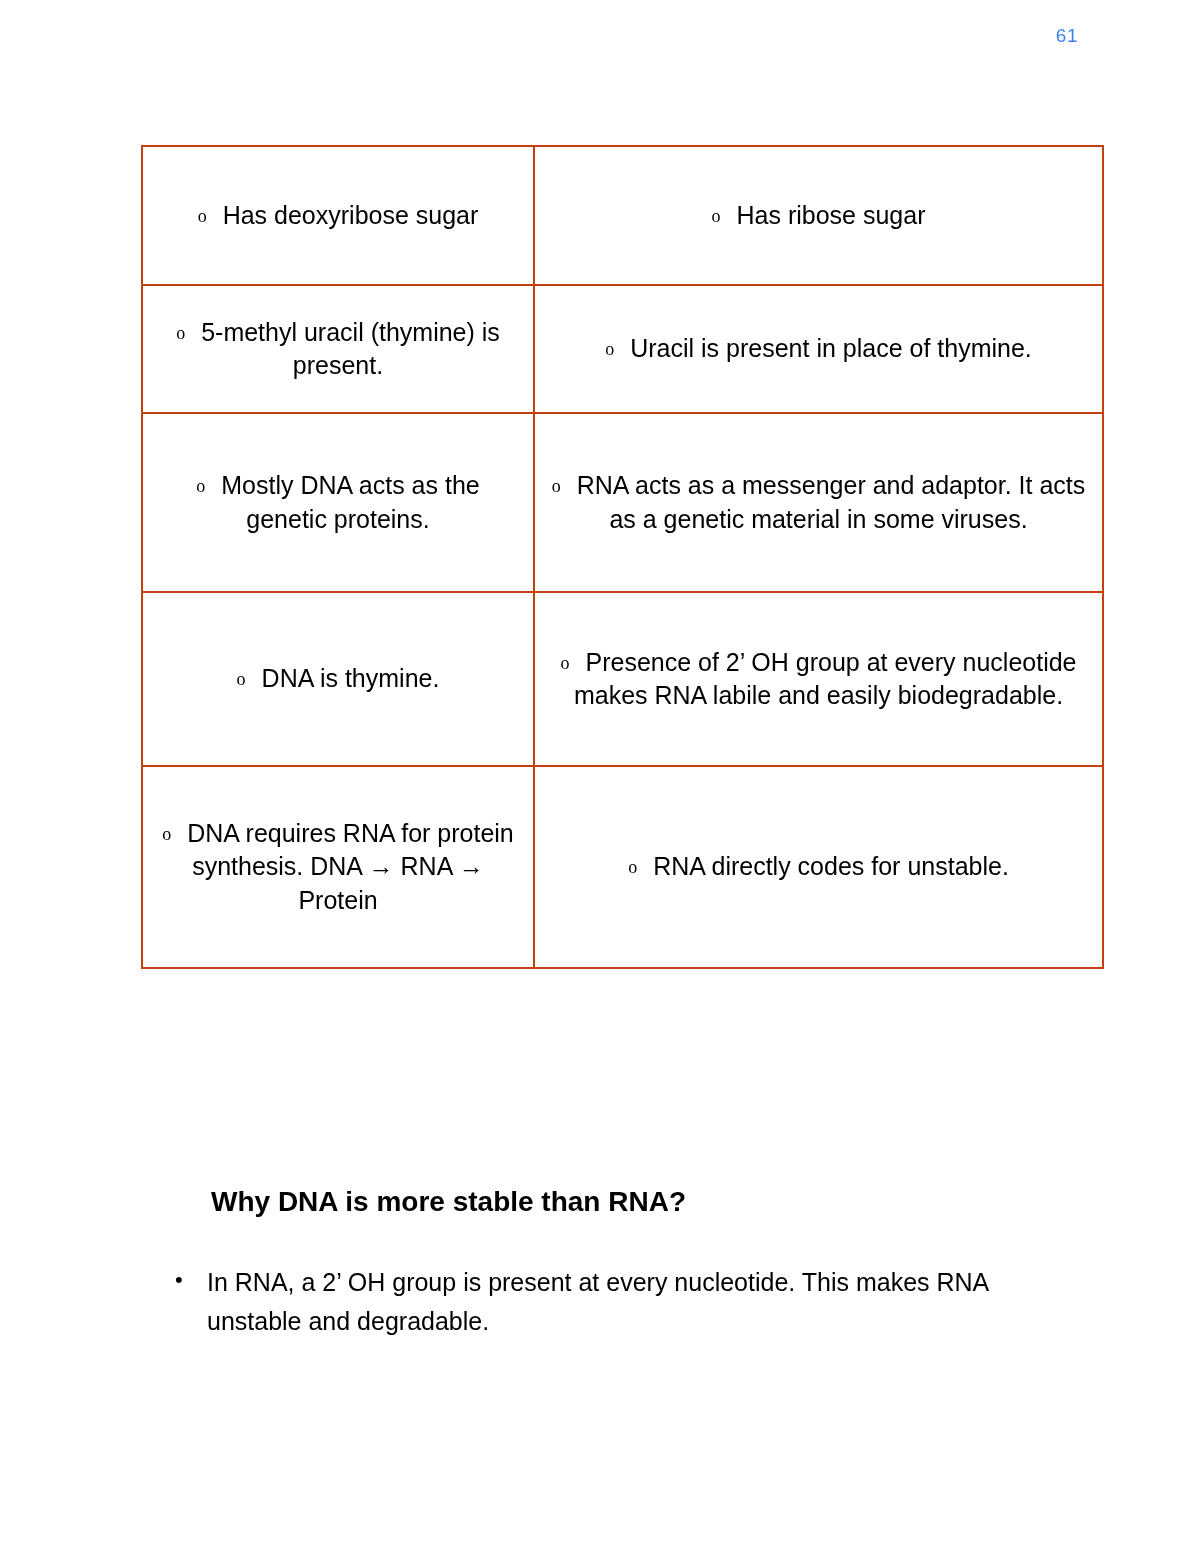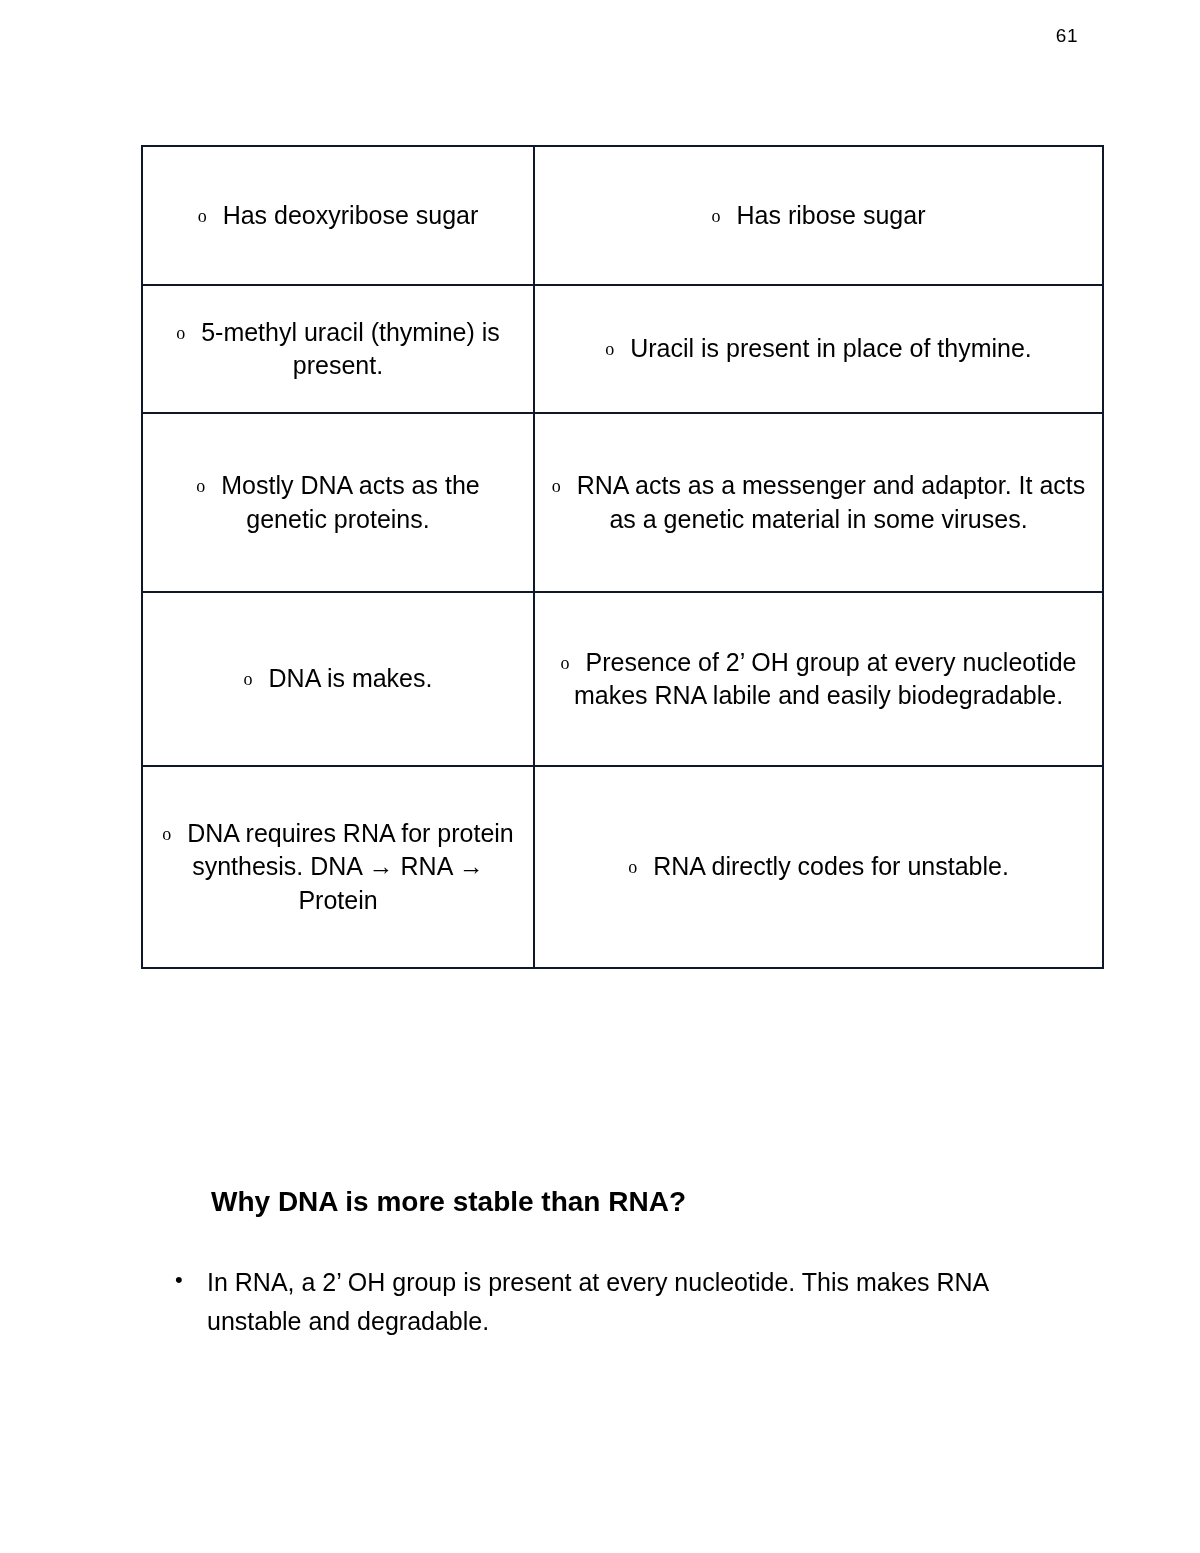--- a/index.html
+++ b/index.html
@@ -16,36 +16,36 @@
     overflow: hidden;
   }
 
   
   .page-number {
     position: absolute;
     top: 26px;
     right: 122px;
     font-size: 19px;
     line-height: 1;
-    color: #000000;
+    color: #3b82f6;
     font-family: "Liberation Sans", sans-serif;
     letter-spacing: 0.5px;
   }
 
   
   .compare-table {
     position: absolute;
     left: 141px;
     top: 145px;
     width: 917px;
     border-collapse: collapse;
     table-layout: fixed;
   }
   .compare-table td {
-    border: 2px solid #0f172a;
+    border: 2px solid #c2410c;
     vertical-align: middle;
     text-align: center;
     padding: 8px 10px;
   }
   .compare-table td.col-left  { width: 370px; }
   .compare-table td.col-right { width: 547px; }
 
   .cell-text {
     font-size: 25px;
     line-height: 1.33;
@@ -127,21 +127,21 @@
     <tr class="r3">
       <td class="col-left">
         <span class="cell-text"><span class="bullet-o">o</span><span class="bullet-gap"></span><span>Mostly DNA acts as the genetic proteins.</span></span>
       </td>
       <td class="col-right">
         <span class="cell-text"><span class="bullet-o">o</span><span class="bullet-gap"></span><span>RNA acts as a messenger and adaptor. It acts as a genetic material in some viruses.</span></span>
       </td>
     </tr>
     <tr class="r4">
       <td class="col-left">
-        <span class="cell-text"><span class="bullet-o">o</span><span class="bullet-gap"></span><span>DNA is makes.</span></span>
+        <span class="cell-text"><span class="bullet-o">o</span><span class="bullet-gap"></span><span>DNA is thymine.</span></span>
       </td>
       <td class="col-right">
         <span class="cell-text"><span class="bullet-o">o</span><span class="bullet-gap"></span><span>Presence of 2’ OH group at every nucleotide makes RNA labile and easily biodegradable.</span></span>
       </td>
     </tr>
     <tr class="r6">
       <td class="col-left">
         <span class="cell-text"><span class="bullet-o">o</span><span class="bullet-gap"></span><span>DNA requires RNA for protein synthesis. DNA → RNA → Protein</span></span>
       </td>
       <td class="col-right">

